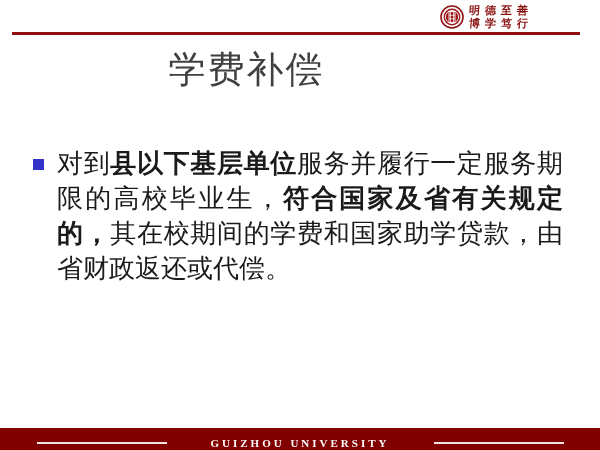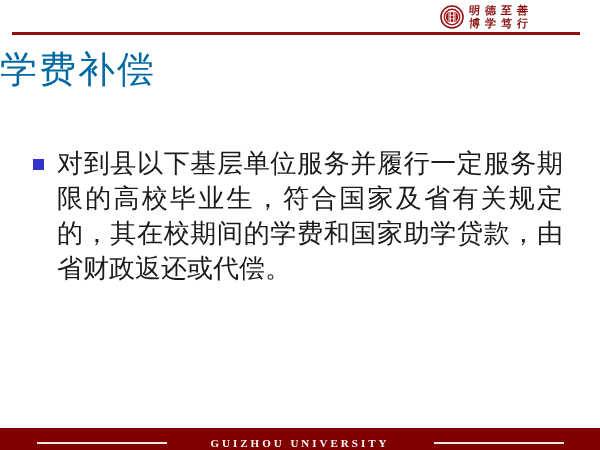--- a/index.html
+++ b/index.html
@@ -63,25 +63,25 @@
     height: 3px;
     background: #8f0f0f;
   }
 
   
   #title {
     position: absolute;
     left: 0;
     top: 48px;
     width: 493px;
-    text-align: left;
+    text-align: center;
     font-family: "DejaVu Sans", "Liberation Sans", sans-serif;
     font-size: 37px;
     font-weight: normal;
-    color: #0369a1;
+    color: #404040;
     letter-spacing: 2px;
     line-height: 44px;
     white-space: nowrap;
   }
 
   
   #body-block {
     position: absolute;
     left: 33px;
     top: 146px;
@@ -101,21 +101,21 @@
     flex: 1 1 auto;
     font-family: "DejaVu Serif", "Liberation Serif", serif;
     font-size: 26px;
     line-height: 35px;
     color: #1a1a1a;
     text-align: justify;
     text-justify: inter-ideograph;
     letter-spacing: 0px;
     word-break: break-all;
   }
-  #body-text .emph { font-weight: normal; }
+  #body-text .emph { font-weight: bold; }
 
   
   #footer-band {
     position: absolute;
     left: 0;
     top: 428px;
     width: 600px;
     height: 22px;
     background: #800000;
   }

